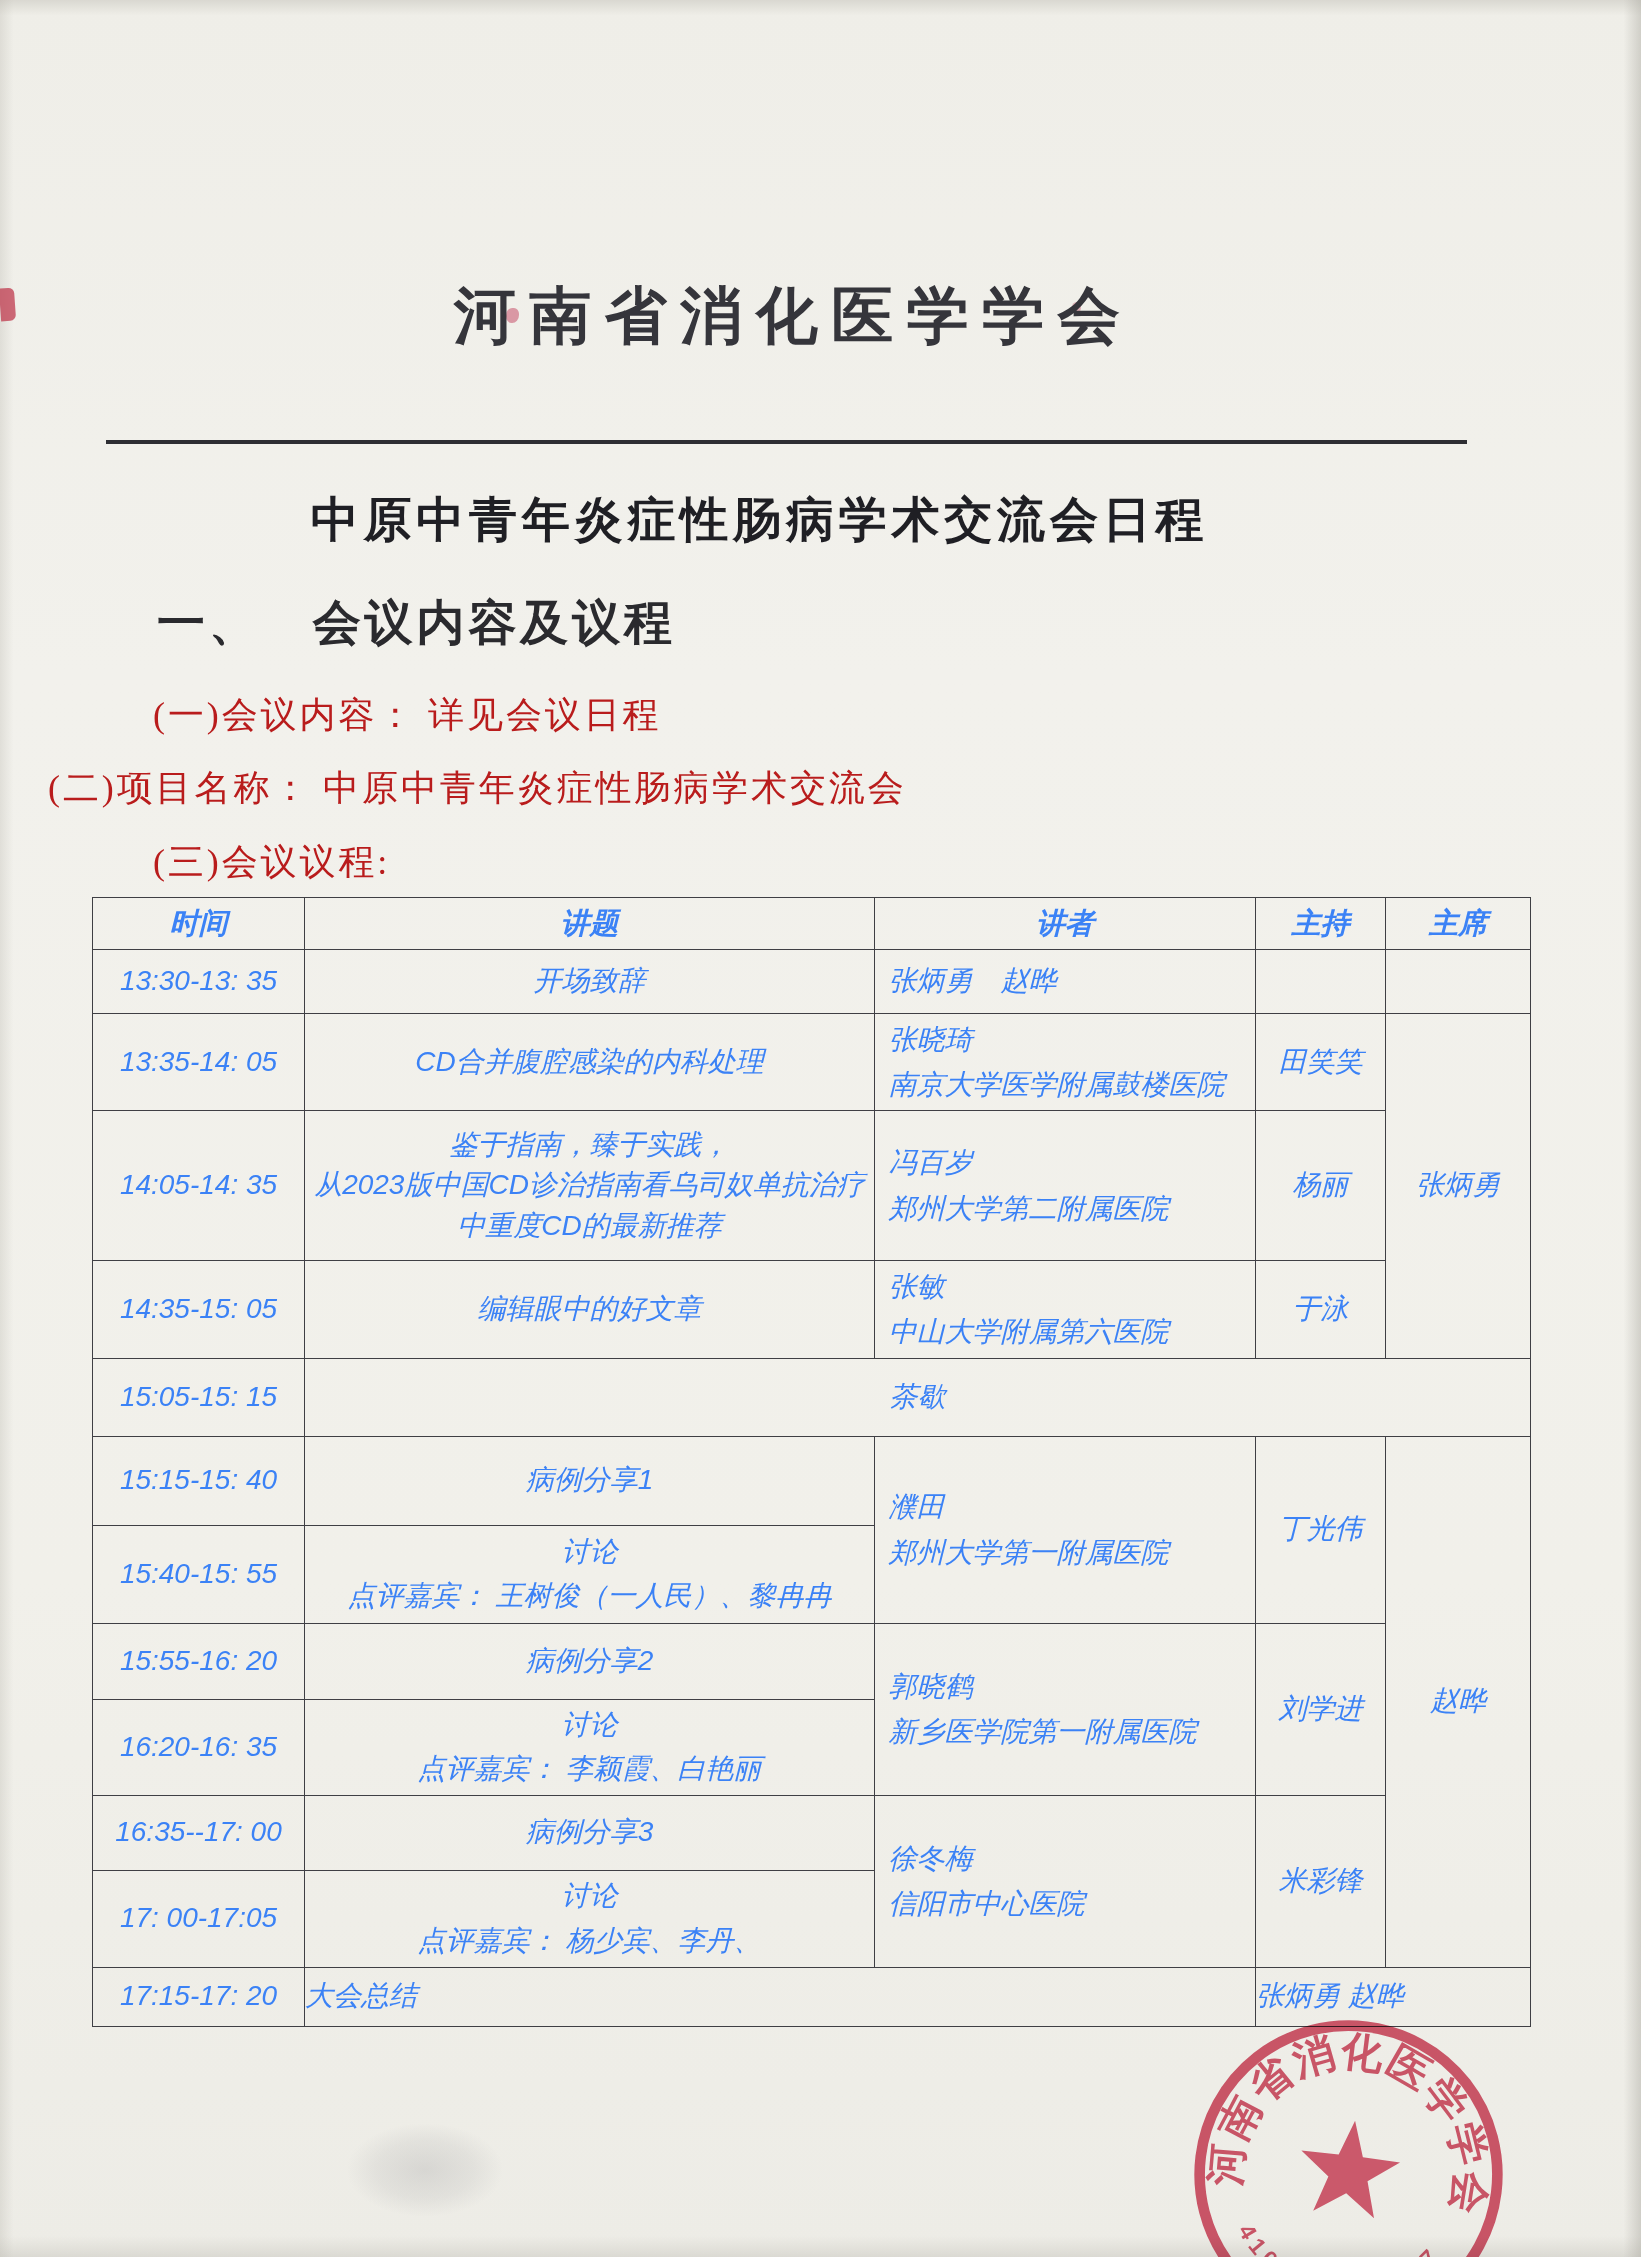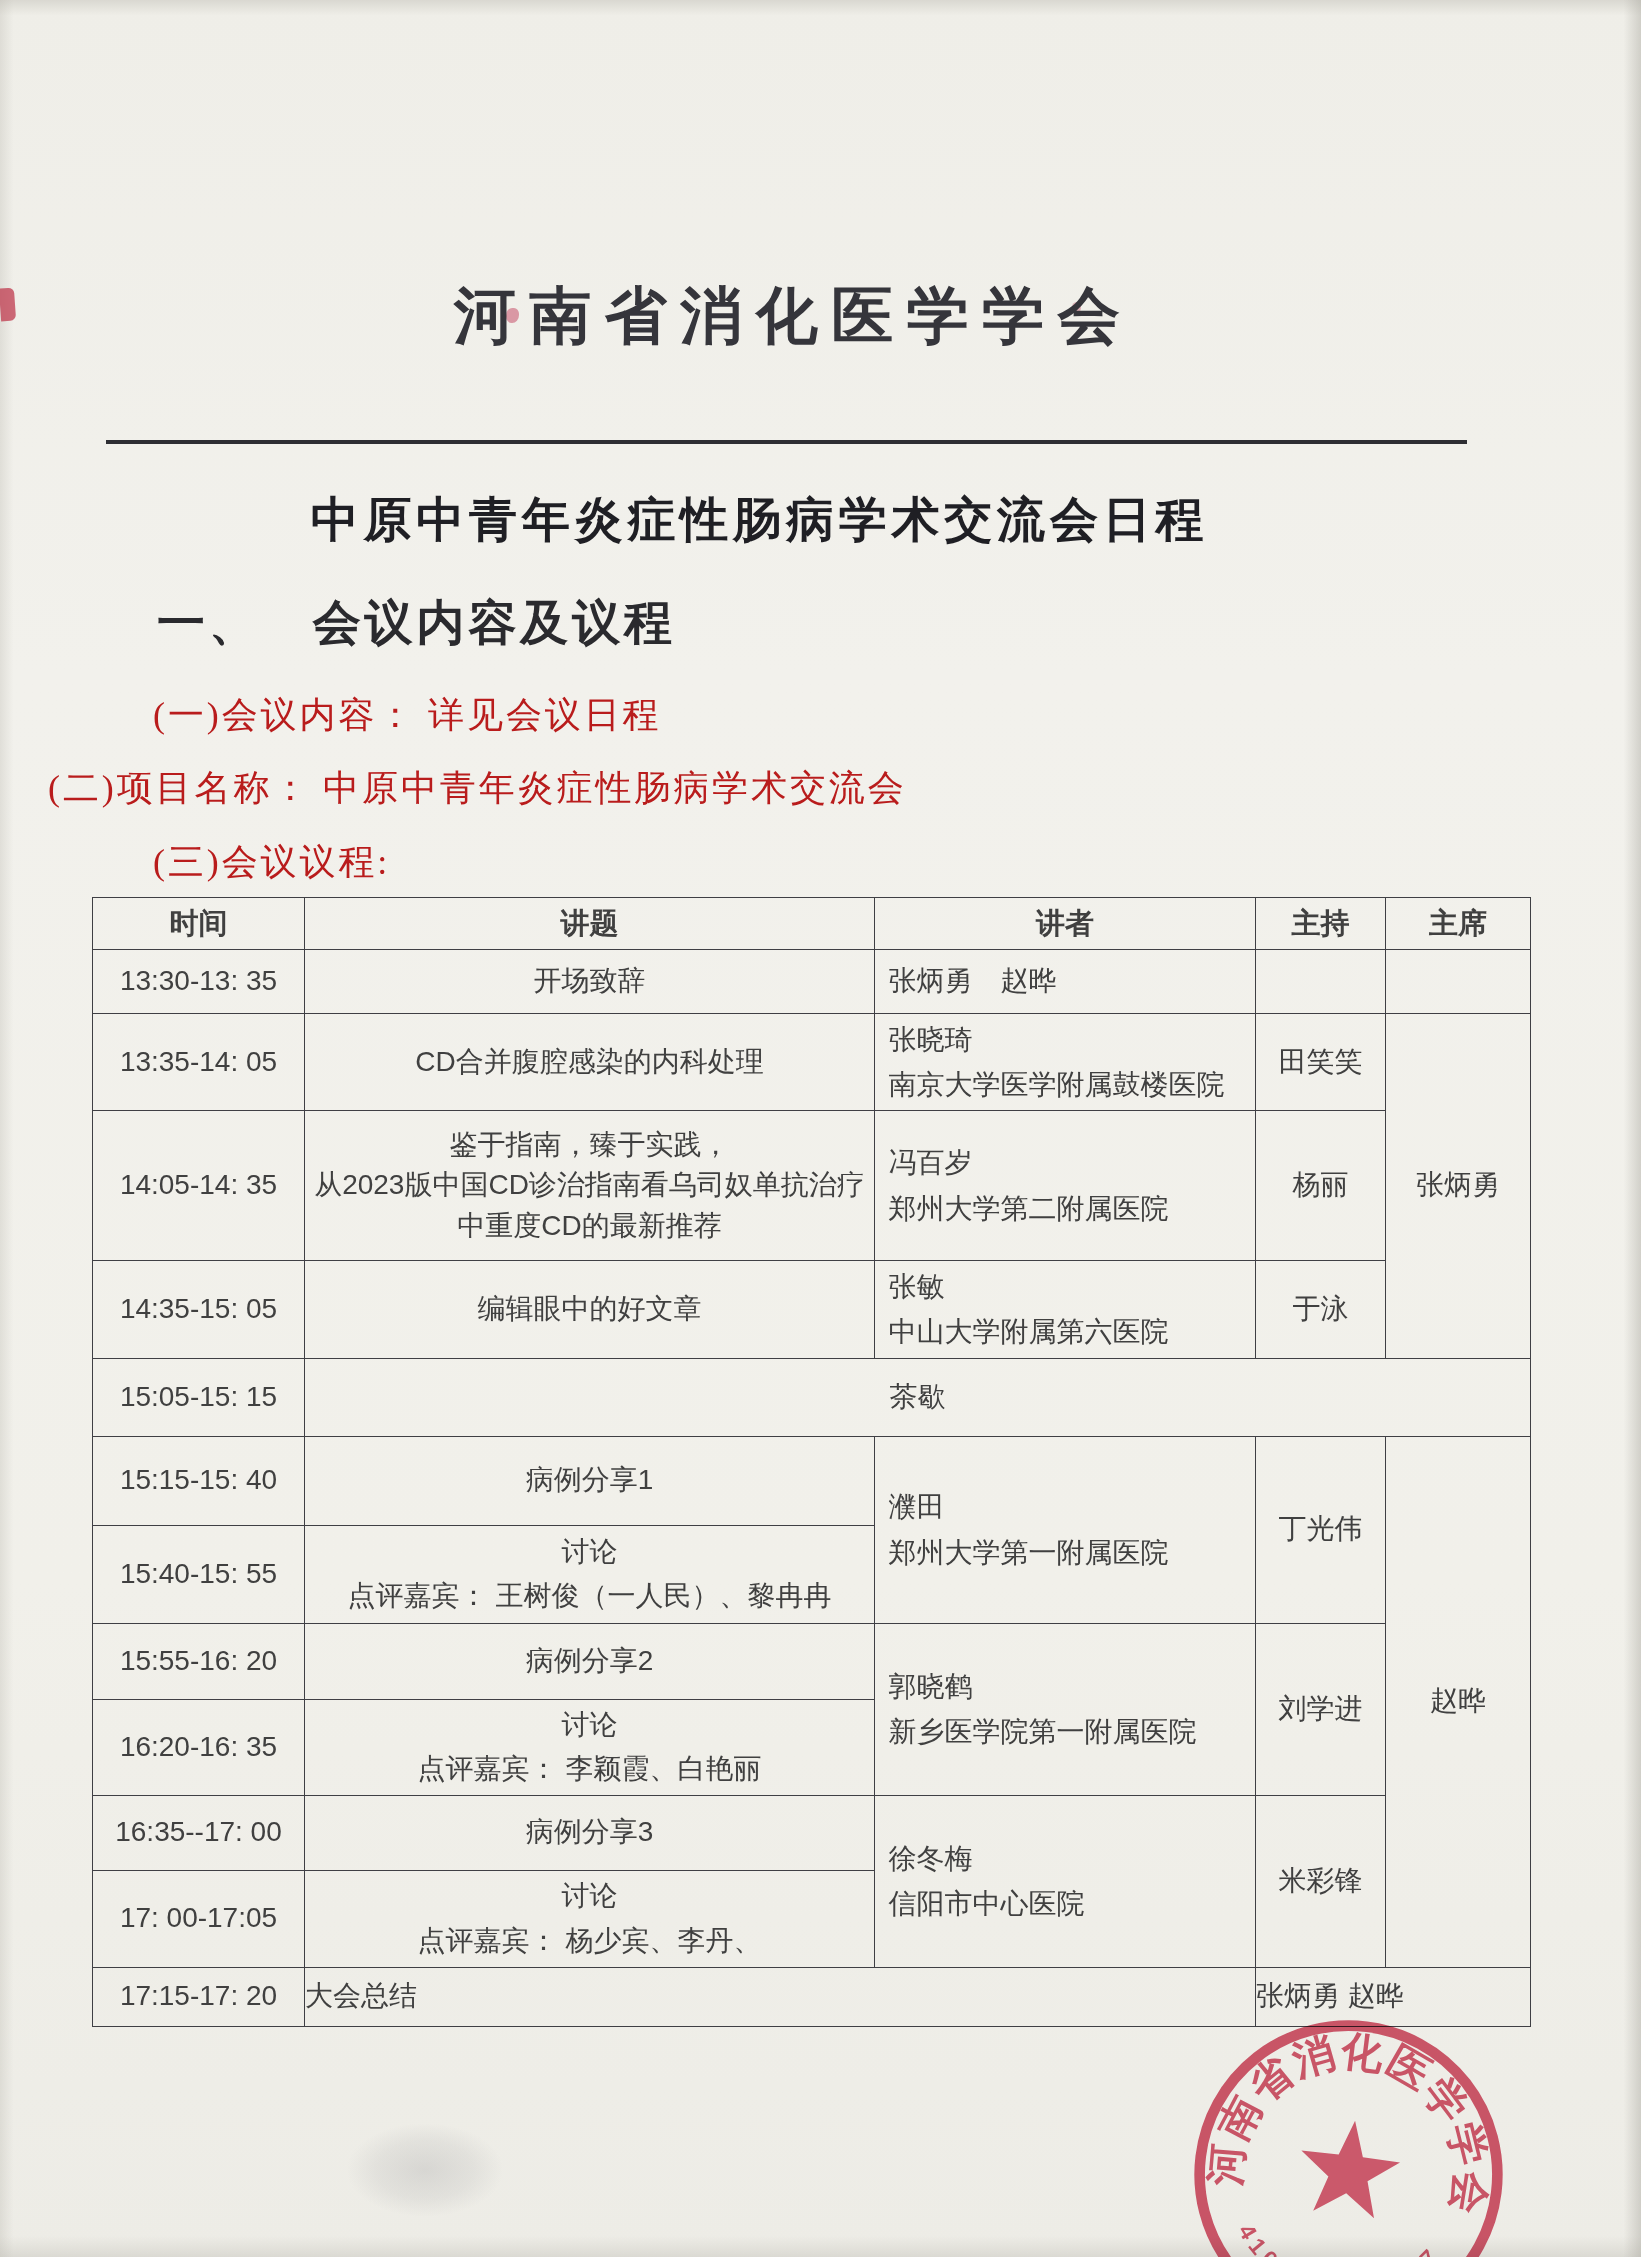--- a/index.html
+++ b/index.html
@@ -37,21 +37,21 @@
   }
   .agenda-item{
     margin:39px 0 0 153px;font-family:"Liberation Serif",serif;
     font-size:36px;line-height:1.2;letter-spacing:2.9px;color:#b91c1c;
   }
   .agenda-item.mid{margin-top:30px;margin-left:48px;}
   .agenda-item.last{margin-top:31px;margin-bottom:11px;}
 
   table.schedule{
     margin:12px 0 0 92px;width:1439px;border-collapse:collapse;table-layout:fixed;
-    font-size:28px;color:#404040;
+    font-size:28px;color:#3b82f6;font-style:italic;
   }
   .schedule th,.schedule td{
     border:1.9px solid #3f3f44;padding:2.9px 7.7px;text-align:center;vertical-align:middle;
     line-height:1.45;overflow:hidden;
   }
   .schedule th{font-size:29px;font-weight:700;}
   .schedule td.speaker{text-align:left;padding-left:13.5px;line-height:1.62;}
   .schedule td.topic .guests{margin-top:3.9px;}
   .schedule td.left{text-align:left;padding-left:0;}
   .schedule tr{page-break-inside:avoid;}

